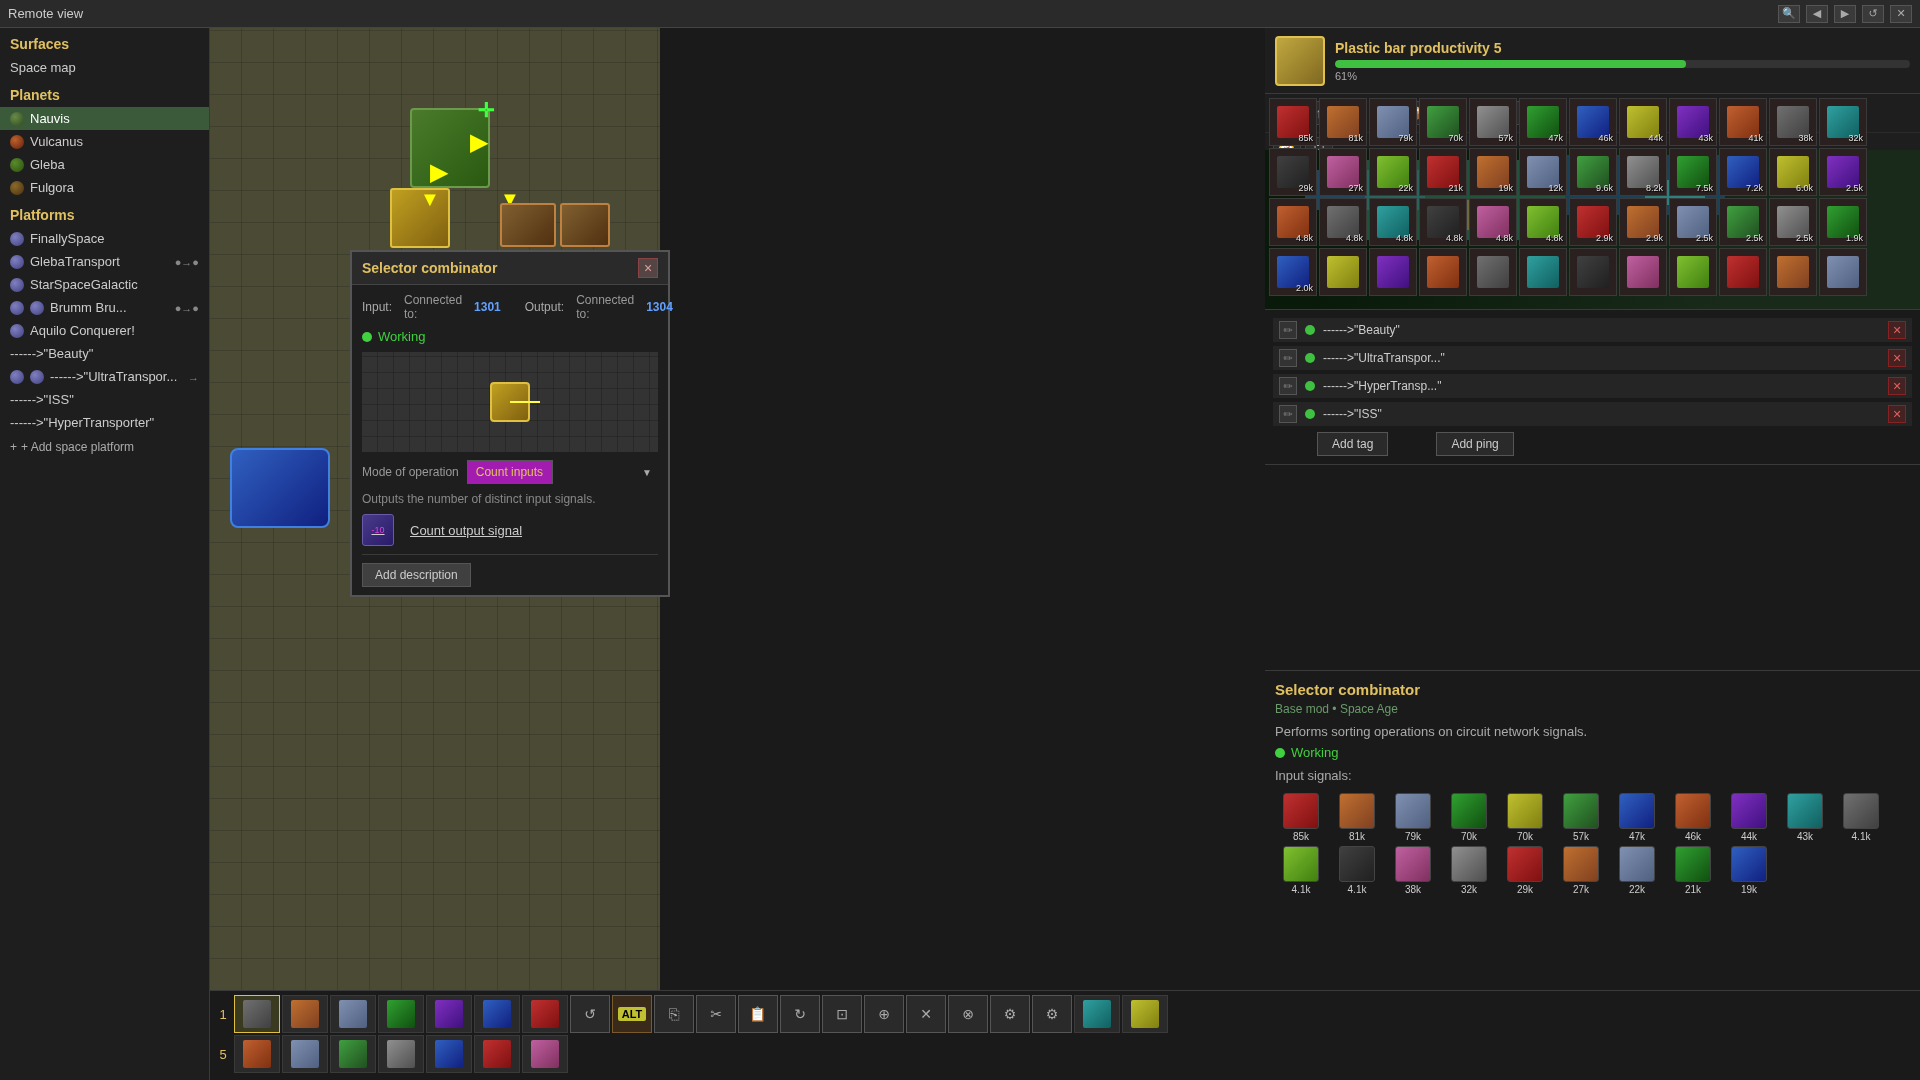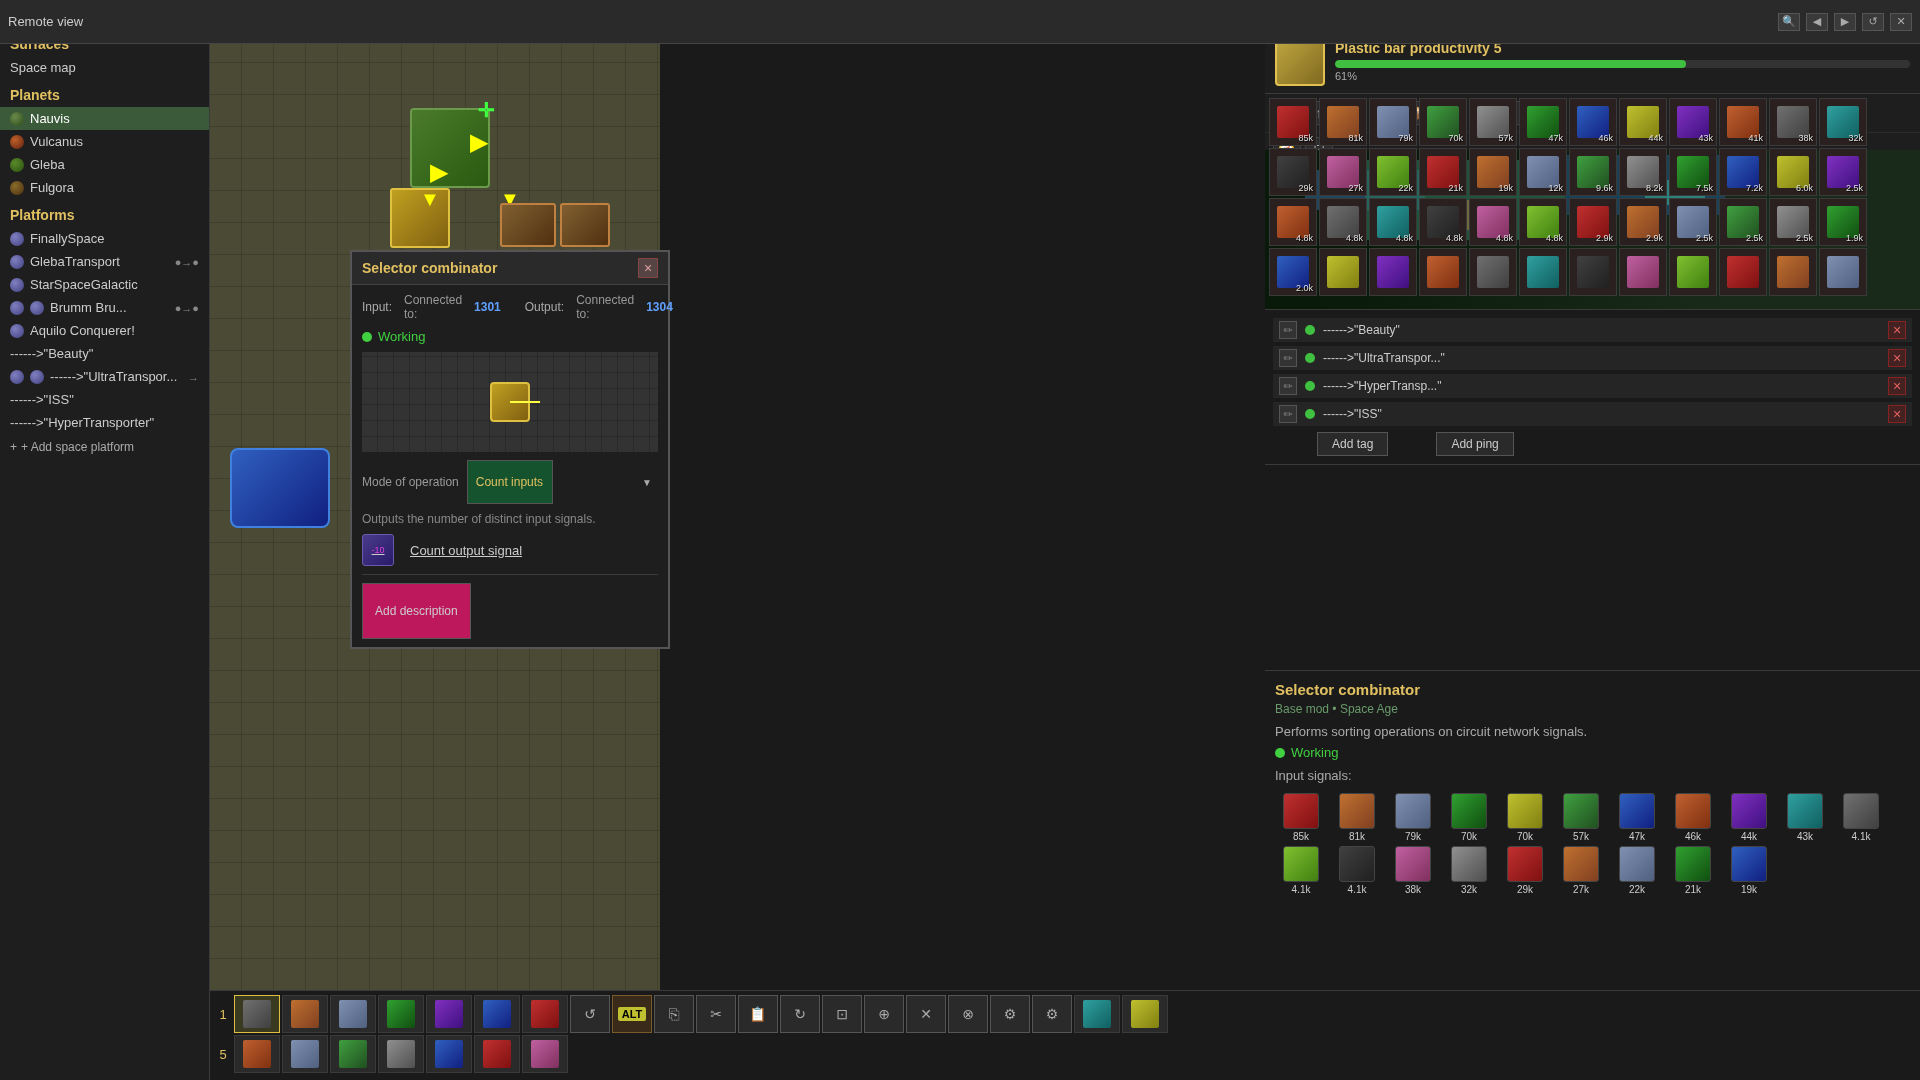--- a/index.html
+++ b/index.html
@@ -10,21 +10,21 @@
       font-family: 'Segoe UI', Arial, sans-serif;
       font-size: 13px;
       background: #1a1a1a;
       color: #ccc;
     }
 
     
     #title-bar {
       position: absolute;
       top: 0; left: 0; right: 0;
-      height: 44px;
+      height: 28px;
       background: #2a2a2a;
       border-bottom: 1px solid #444;
       display: flex;
       align-items: center;
       padding: 0 8px;
       z-index: 100;
     }
     #title-bar span { font-size: 13px; color: #ccc; }
     .title-controls {
       margin-left: auto;
@@ -199,24 +199,24 @@
 
     .mode-row {
       display: flex;
       align-items: center;
       gap: 8px;
       margin-bottom: 8px;
     }
     .mode-label { color: #999; font-size: 12px; white-space: nowrap; }
     .mode-select {
       flex: 1;
-      background: #14532d;
+      background: #a21caf;
       border: 1px solid #555;
       color: #e0c060;
-      padding: 14px 8px;
+      padding: 4px 8px;
       font-size: 12px;
       cursor: pointer;
       appearance: none;
       -webkit-appearance: none;
     }
     .mode-select-wrapper {
       flex: 1;
       position: relative;
     }
     .mode-select-wrapper::after {
@@ -250,24 +250,24 @@
       border-radius: 3px;
       display: flex;
       align-items: center;
       justify-content: center;
       font-size: 10px;
       color: #aaa;
     }
     .signal-label { font-size: 13px; color: #ccc; }
 
     .add-desc-btn {
-      background: #be185d;
+      background: #404040;
       border: 1px solid #555;
       color: #ccc;
-      padding: 20px 12px;
+      padding: 4px 12px;
       cursor: pointer;
       font-size: 12px;
     }
 
     
     #minimap {
       position: absolute;
       top: 28px;
       right: 0;
       width: 655px;

